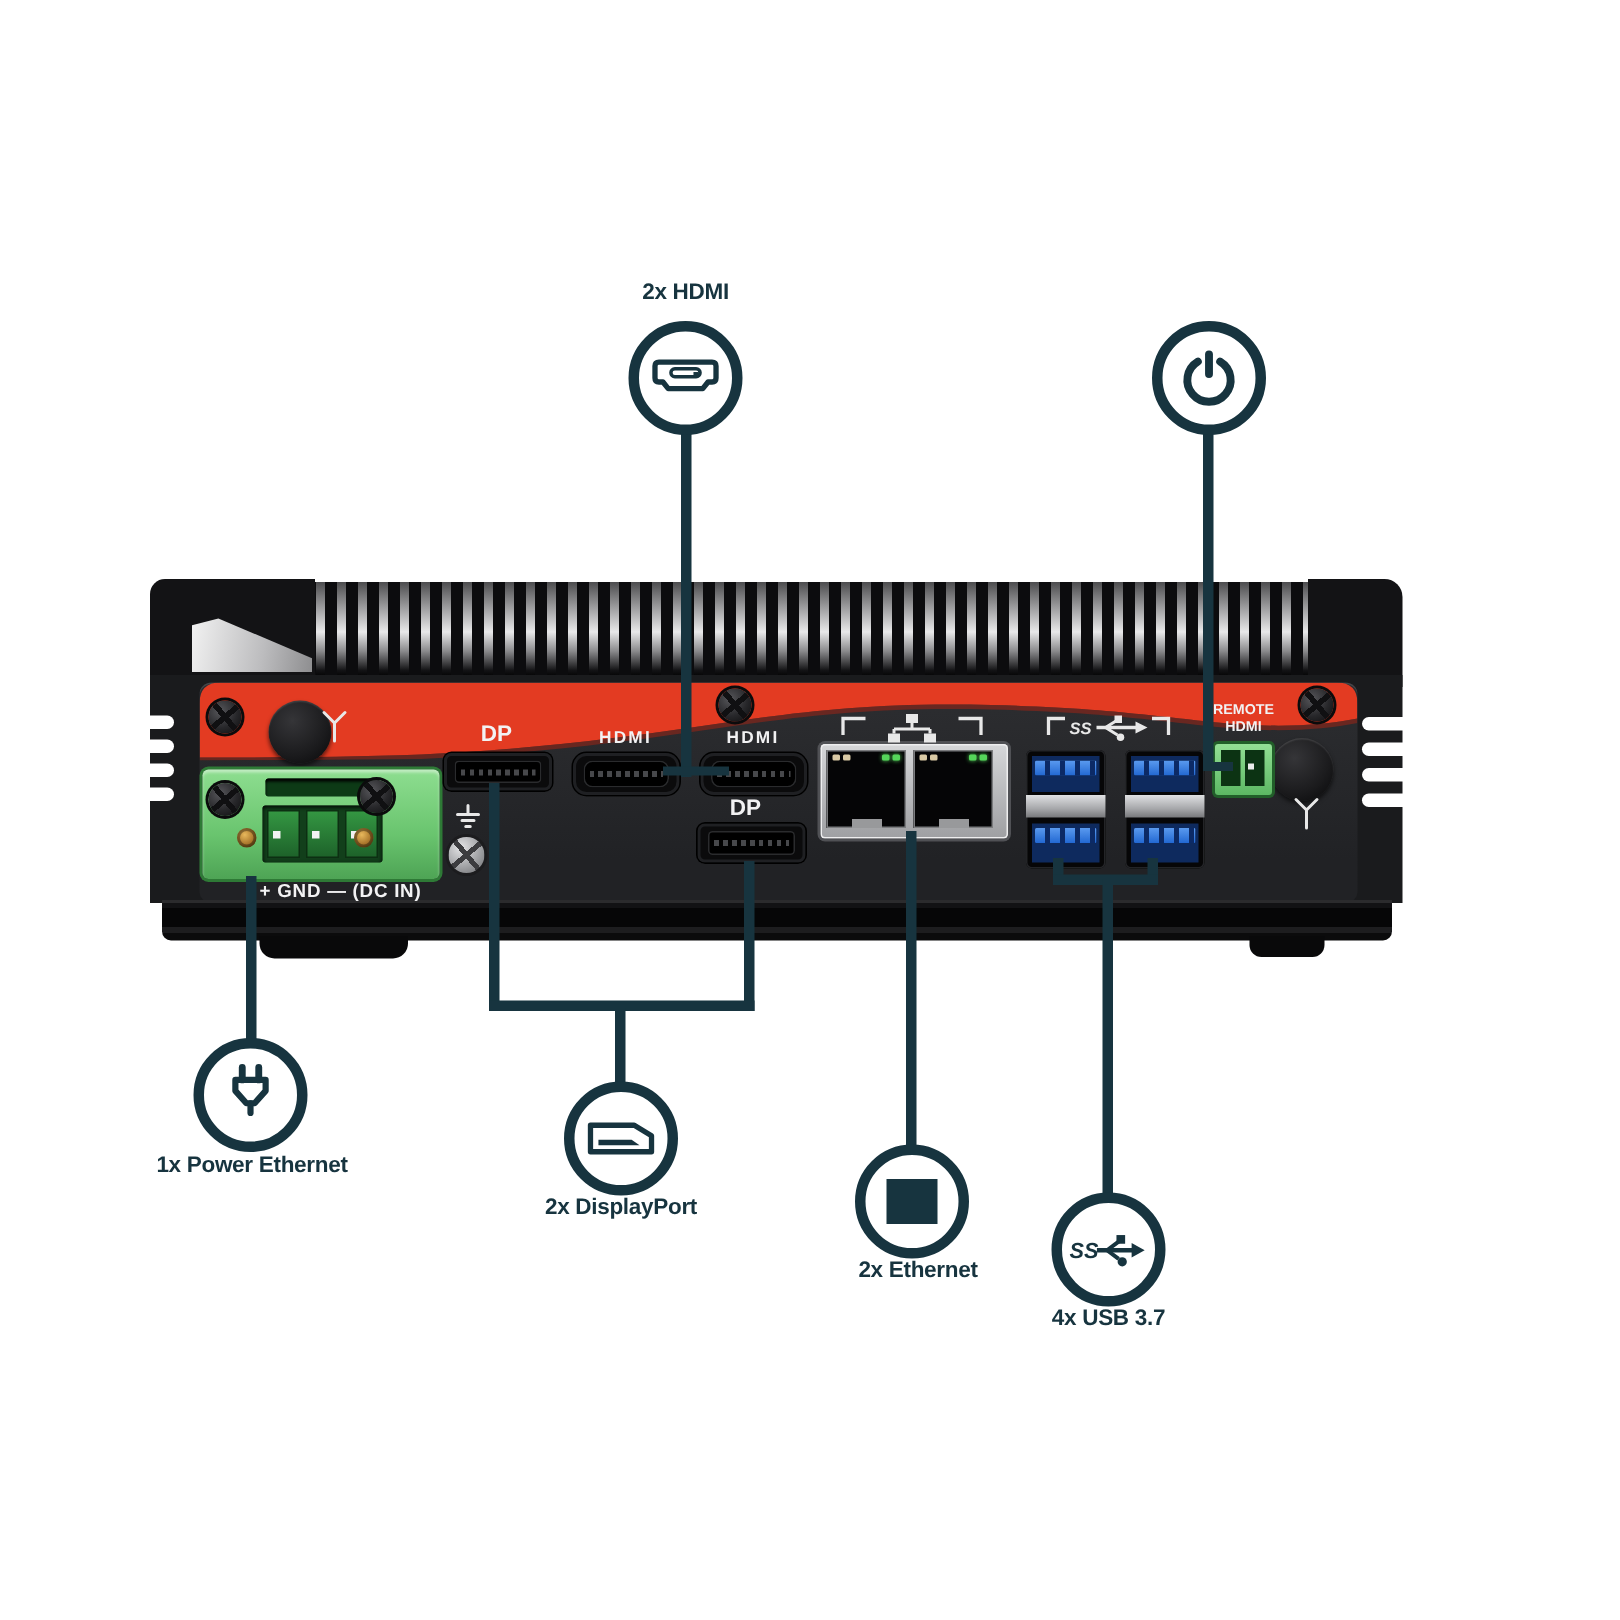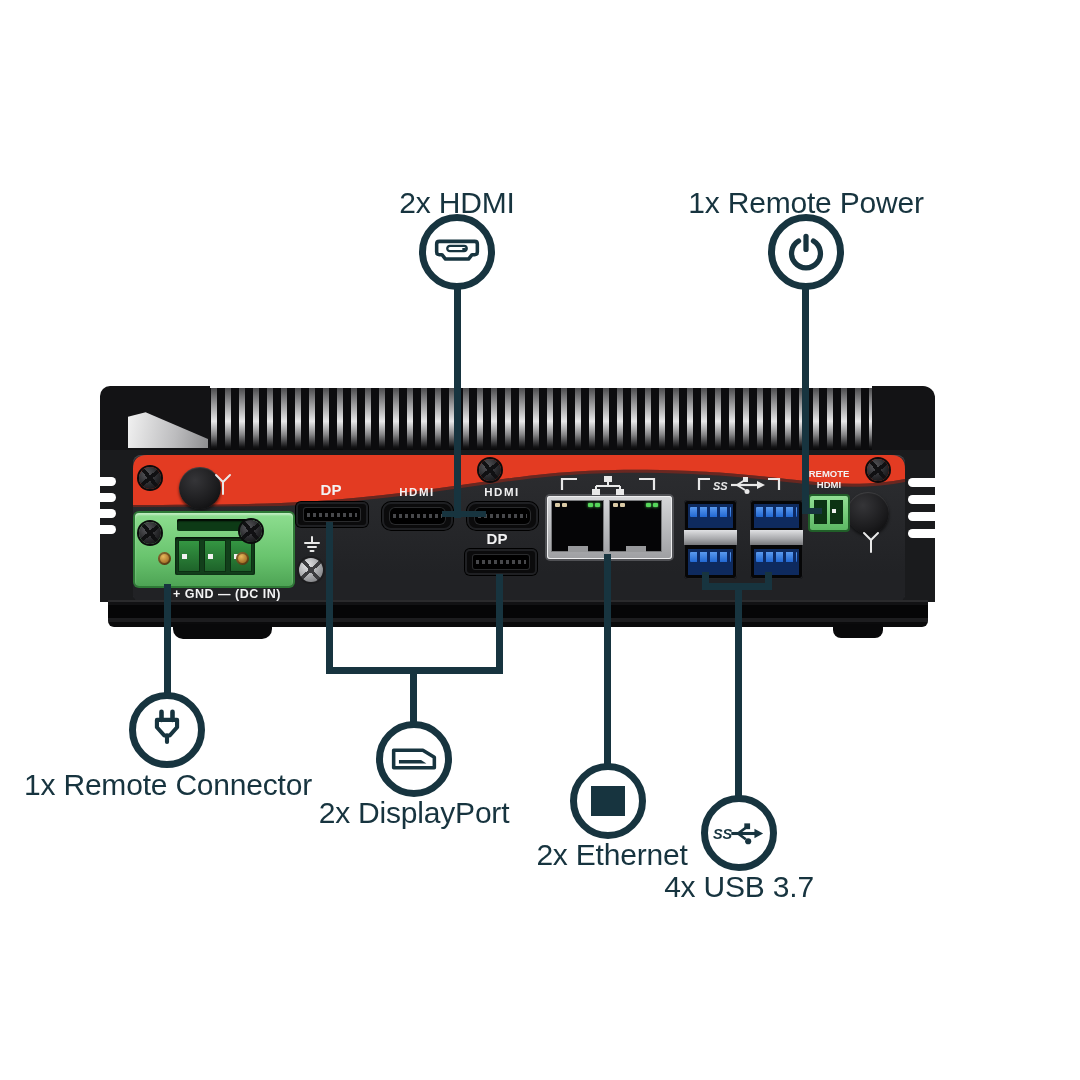--- a/index.html
+++ b/index.html
@@ -2,21 +2,21 @@
 <html><head>
 <meta charset="utf-8">
 <style>
   html,body{margin:0;padding:0;background:#ffffff;}
   #canvas{
     position:relative;width:1080px;height:1080px;background:#ffffff;
     font-family:"Liberation Sans",sans-serif;overflow:hidden;
   }
   
   .lbl{
-    position:absolute;color:#17343f;font-weight:normal;font-size:30px;
+    position:absolute;color:#17343f;font-weight:bold;font-size:15px;
     white-space:nowrap;transform:translateX(-50%);letter-spacing:-0.2px;z-index:7;
   }
   .circ{
     position:absolute;width:62px;height:62px;border:7px solid #17343f;border-radius:50%;
     background:#ffffff;display:flex;align-items:center;justify-content:center;z-index:6;
   }
   .ln{position:absolute;background:#17343f;z-index:5;}
   
   #device{position:absolute;inset:0;z-index:1;}
   .heatsink{
@@ -258,29 +258,28 @@
 
   <div class="lbl" style="left:457px;top:186px;">2x HDMI</div>
   <div class="circ" style="left:419px;top:214px;">
     <svg width="46" height="28" viewBox="0 0 52 30">
       <path d="M6 3 Q3 3 3 6 V15 Q3 18 6 18 H9 L13 23 H39 L43 18 H46 Q49 18 49 15 V6 Q49 3 46 3 Z" stroke="#17343f" stroke-width="4" fill="none" stroke-linejoin="round"></path>
       <rect x="15" y="8" width="22" height="6" rx="3" stroke="#17343f" stroke-width="2.6" fill="none"></rect>
       <rect x="32" y="10.5" width="4" height="3.5" fill="#17343f"></rect>
     </svg>
   </div>
 
-  <div class="lbl" style="left:806px;top:186px;">1x Remote Power</div>
   <div class="circ" style="left:768px;top:214px;">
     <svg width="42" height="42" viewBox="0 0 48 48">
       <path d="M24 6 V21" stroke="#17343f" stroke-width="6" stroke-linecap="round" fill="none"></path>
       <path d="M15.5 11.5 A16.5 16.5 0 1 0 32.5 11.5" stroke="#17343f" stroke-width="6" stroke-linecap="round" fill="none"></path>
     </svg>
   </div>
 
-  <div class="lbl" style="left:168px;top:768px;">1x Remote Connector</div>
+  <div class="lbl" style="left:168px;top:768px;">1x Power Ethernet</div>
   <div class="circ" style="left:129px;top:692px;">
     <svg width="44" height="42" viewBox="0 0 48 44">
       <path d="M18 2 V11 M30 2 V11" stroke="#17343f" stroke-width="5" stroke-linecap="round" fill="none"></path>
       <path d="M13 11 H35 V19 L27 28 H21 L13 19 Z" stroke="#17343f" stroke-width="4.5" stroke-linejoin="round" fill="none"></path>
       <path d="M24 28 V35" stroke="#17343f" stroke-width="4.5" stroke-linecap="round" fill="none"></path>
     </svg>
   </div>
 
   <div class="lbl" style="left:414px;top:796px;">2x DisplayPort</div>
   <div class="circ" style="left:376px;top:721px;">

